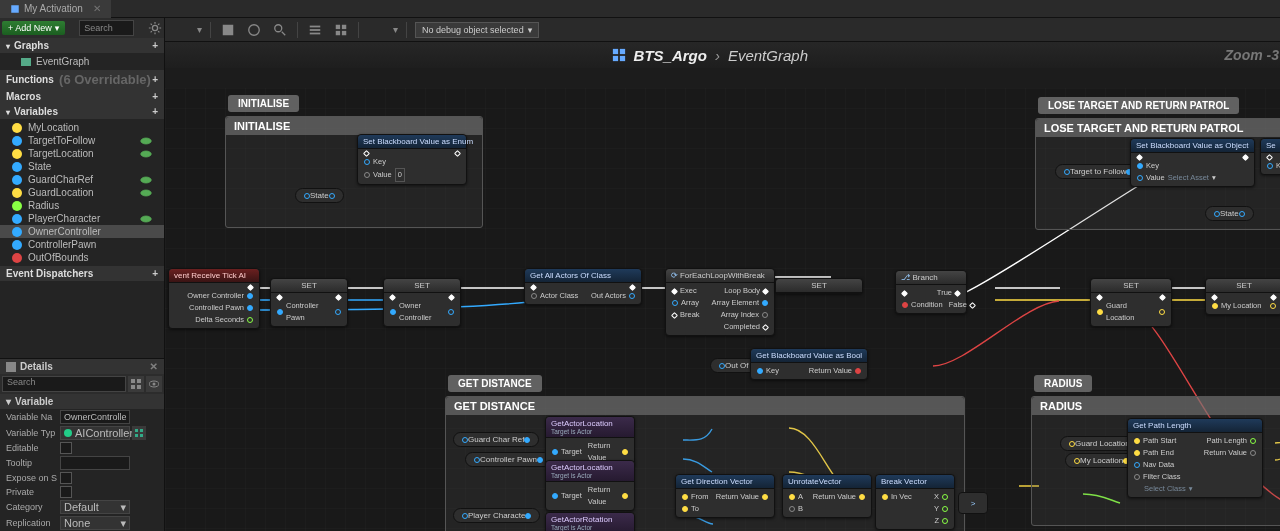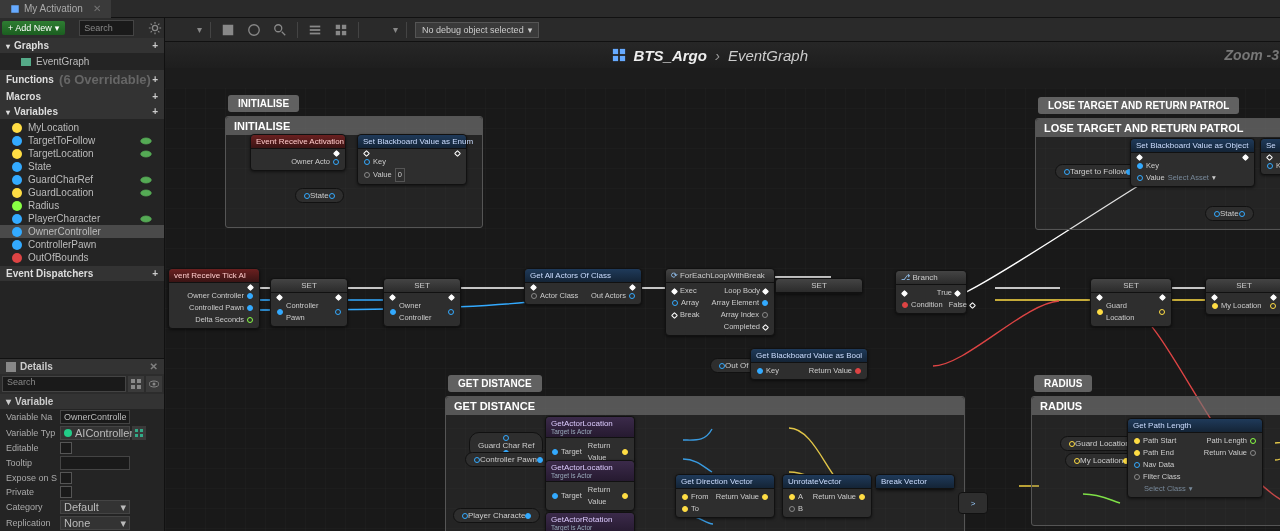--- a/index.html
+++ b/index.html
@@ -462,38 +462,20 @@
         <path class="rd" d="M960 213 C1010 240 1060 400 1135 420"></path>
 
         <path class="gr" d="M918 406 C935 406 945 412 955 415"></path>
       </svg>
 
       <div class="comment" style="left:60px; top:28px; width:258px; height:112px;">
         <div class="comment-label">INITIALISE</div>
         <div class="comment-head">INITIALISE</div>
       </div>
 
-      <div class="node" style="left:85px; top:46px; width:96px;">
-        <div class="node-head red">Event Receive Activation</div>
-        <div class="body">
-          <div class="pinrow">
-              <span></span>
-              <span class="pin">
-                <span class="pindot exec fill-w"></span>
-              </span>
-            </div>
-          <div class="pinrow">
-              <span></span>
-              <span class="pin">
-                <span>Owner Acto</span>
-                <span class="pindot obj"></span>
-              </span>
-            </div>
-        </div>
-      </div>
 
       <div class="node" style="left:192px; top:46px; width:110px;">
         <div class="node-head blue">Set Blackboard Value as Enum</div>
         <div class="body">
           <div class="pinrow">
               <span class="pin">
                 <span class="pindot exec"></span>
               </span>
               <span class="pin">
                 <span class="pindot exec"></span>
@@ -810,21 +792,21 @@
                 <span class="pindot bool f"></span>
               </span>
             </div>
         </div>
       </div>
 
       <div class="comment" style="left:280px; top:308px; width:520px; height:150px;">
         <div class="comment-label">GET DISTANCE</div>
         <div class="comment-head">GET DISTANCE</div>
       </div>
-      <div class="var-pill" style="left:304px; top:344px;flex-direction:column;">
+      <div class="var-pill" style="left:288px; top:344px;">
           <span class="pindot obj"></span>
           <span>Guard Char Ref</span>
           <span class="pindot obj f"></span>
         </div>
       <div class="var-pill" style="left:300px; top:364px;">
           <span class="pindot obj"></span>
           <span>Controller Pawn</span>
           <span class="pindot obj f"></span>
         </div>
       <div class="var-pill" style="left:288px; top:420px;">
@@ -905,20 +887,46 @@
           <div class="pinrow">
               <span class="pin">
                 <span class="pindot"></span>
                 <span>B</span>
               </span>
             </div>
         </div>
       </div>
       <div class="node" style="left:710px; top:386px; width:80px;">
         <div class="node-head blue">Break Vector</div>
+        <div class="body">
+          <div class="pinrow">
+              <span class="pin">
+                <span class="pindot vec f"></span>
+                <span>In Vec</span>
+              </span>
+              <span class="pin">
+                <span>X</span>
+                <span class="pindot float"></span>
+              </span>
+            </div>
+          <div class="pinrow">
+              <span></span>
+              <span class="pin">
+                <span>Y</span>
+                <span class="pindot float"></span>
+              </span>
+            </div>
+          <div class="pinrow">
+              <span></span>
+              <span class="pin">
+                <span>Z</span>
+                <span class="pindot float"></span>
+              </span>
+            </div>
+        </div>
       </div>
       <div class="tiny-node" style="left:793px; top:404px;">&gt;</div>
 
       <div class="comment" style="left:866px; top:308px; width:260px; height:130px;">
         <div class="comment-label">RADIUS</div>
         <div class="comment-head">RADIUS</div>
       </div>
       <div class="var-pill" style="left:895px; top:348px;">
           <span class="pindot vec"></span>
           <span>Guard Location</span>

